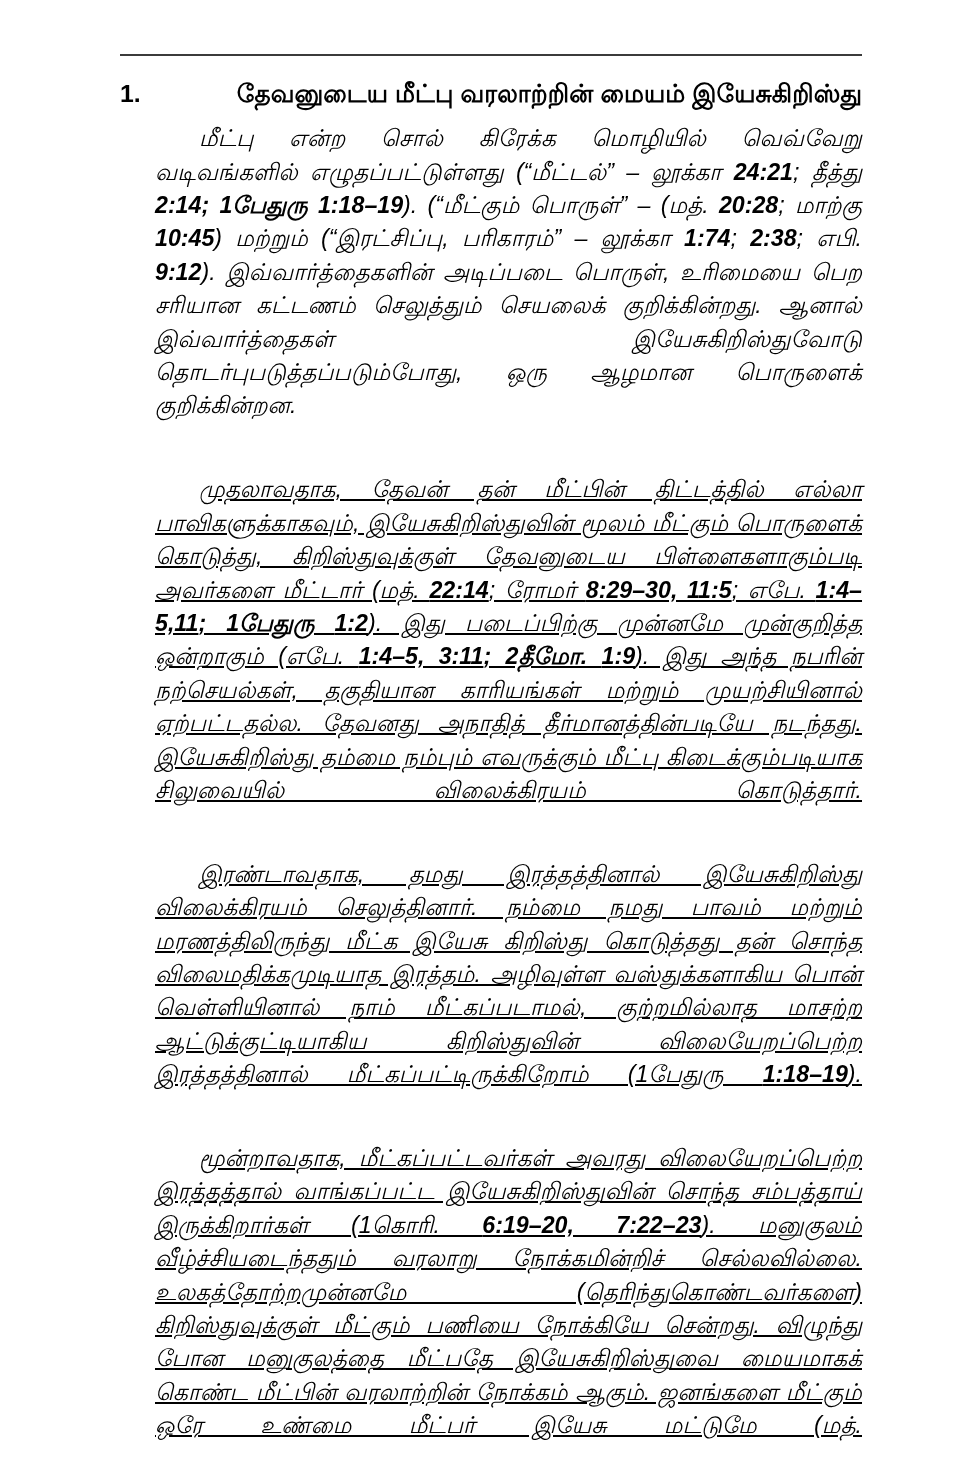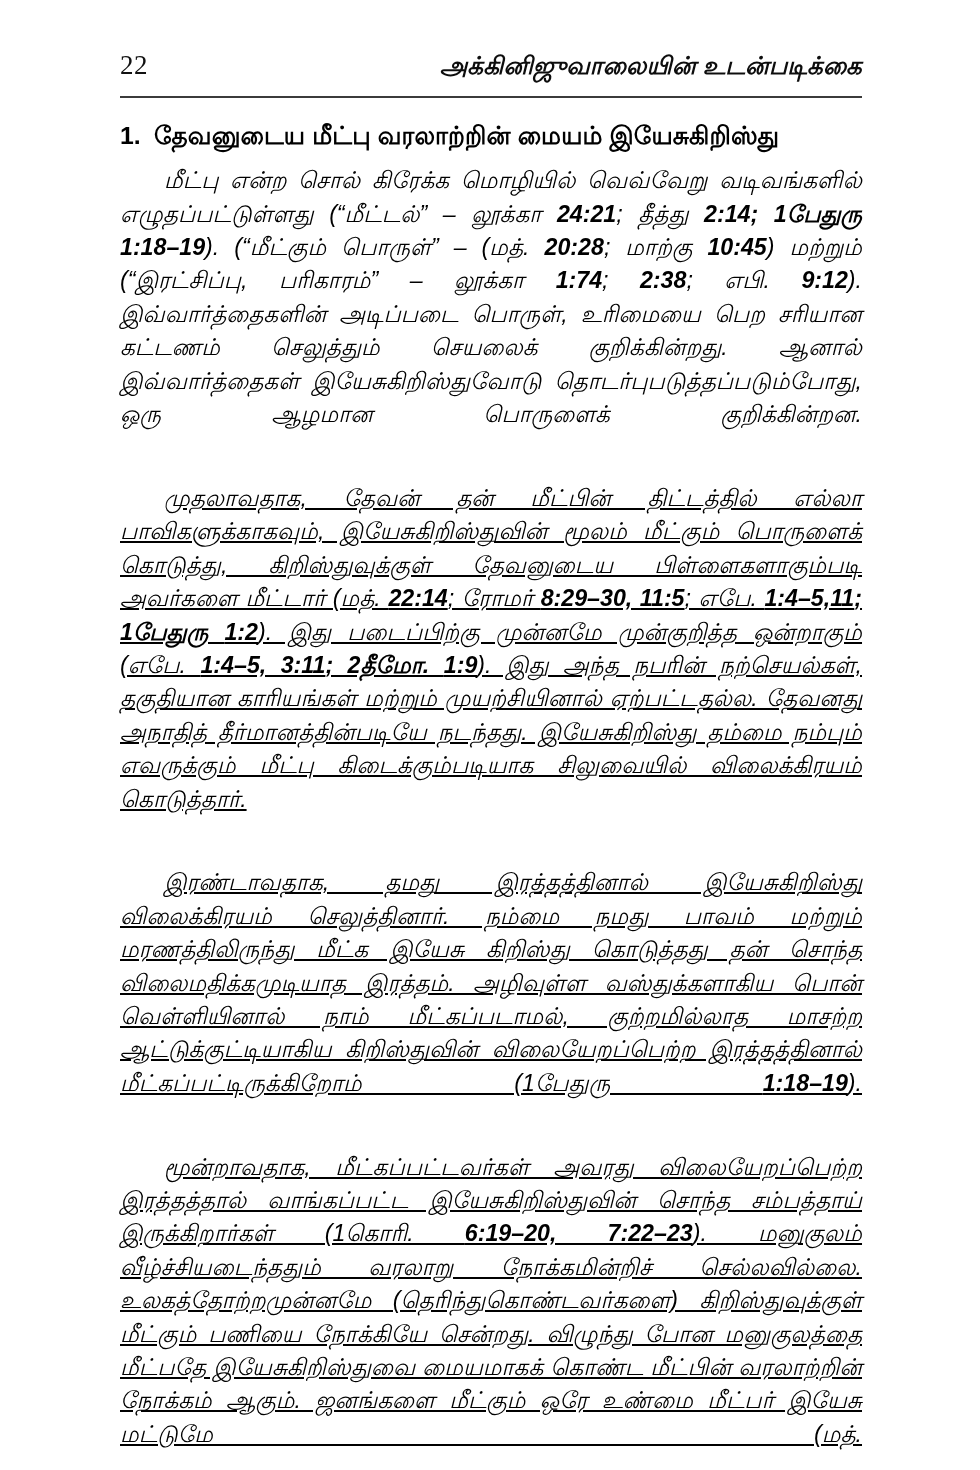--- a/index.html
+++ b/index.html
@@ -78,20 +78,21 @@
     color: #000000;
     margin: 0 0 0 0;
     word-spacing: 0.5px;
   }
   .para + .para {
     margin-top: 17px;
     text-decoration: underline;
   }
   .para.indent {
     text-indent: 44px;
+    margin-left: 35px;
   }
   .para.noindent {
     text-indent: 0;
   }
   
   .para::after {
     content: "";
     display: inline-block;
     width: 100%;
   }
@@ -113,32 +114,29 @@
     line-height: 1.3;
     color: #000000;
   }
   .section-num {
     width: 34px;
     flex: 0 0 34px;
   }
   .section-title {
     flex: 1 1 auto;
     letter-spacing: 0.1px;
+    text-align: right;
   }
 </style>
 </head>
 <body>
 
 <div class="page">
   <div class="content">
 
-    <div class="runhead">
-      <div class="folio">22</div>
-      <div class="booktitle">அக்கினிஜுவாலையின் உடன்படிக்கை</div>
-    </div>
     <div class="rule"></div>
 
 
     <div class="section-heading">
       <span class="section-num">1.</span>
       <span class="section-title">தேவனுடைய மீட்பு வரலாற்றின் மையம் இயேசுகிறிஸ்து</span>
     </div>
 
     <div id="paragraph-container">
         <p class="para indent"><span>மீட்பு என்ற சொல் கிரேக்க மொழியில் வெவ்வேறு வடிவங்களில் எழுதப்பட்டுள்ளது (“மீட்டல்” – லூக்கா </span><span class="ref">24:21</span><span>; தீத்து </span><span class="ref">2:14</span><span class="ref">; 1பேதுரு </span><span class="ref">1:18–19</span><span>). (“மீட்கும் பொருள்” – (மத். </span><span class="ref">20:28</span><span>; மாற்கு </span><span class="ref">10:45</span><span>) மற்றும் (“இரட்சிப்பு, பரிகாரம்” – லூக்கா </span><span class="ref">1:74</span><span>; </span><span class="ref">2:38</span><span>; எபி. </span><span class="ref">9:12</span><span>). இவ்வார்த்தைகளின் அடிப்படை பொருள், உரிமையை பெற சரியான கட்டணம் செலுத்தும் செயலைக் குறிக்கின்றது. ஆனால் இவ்வார்த்தைகள் இயேசுகிறிஸ்துவோடு தொடர்புபடுத்தப்படும்போது, ஒரு ஆழமான பொருளைக் குறிக்கின்றன.</span></p>

